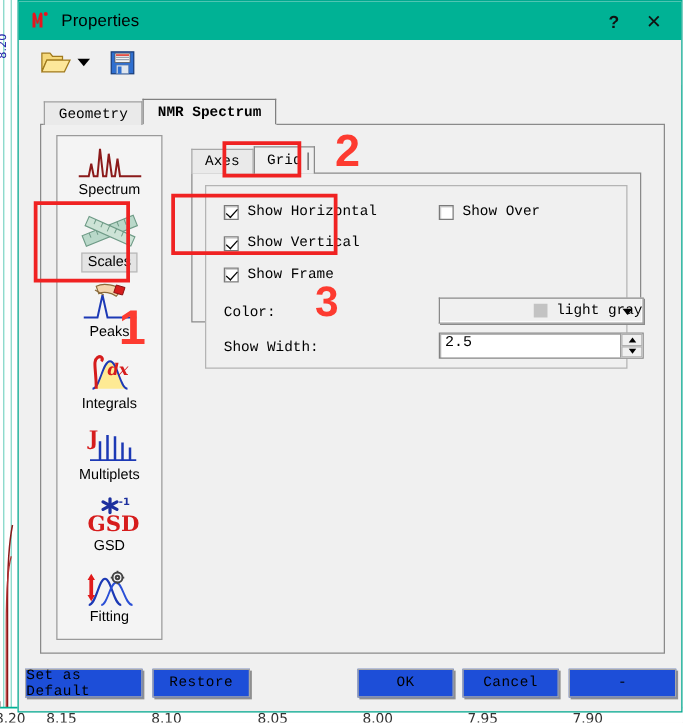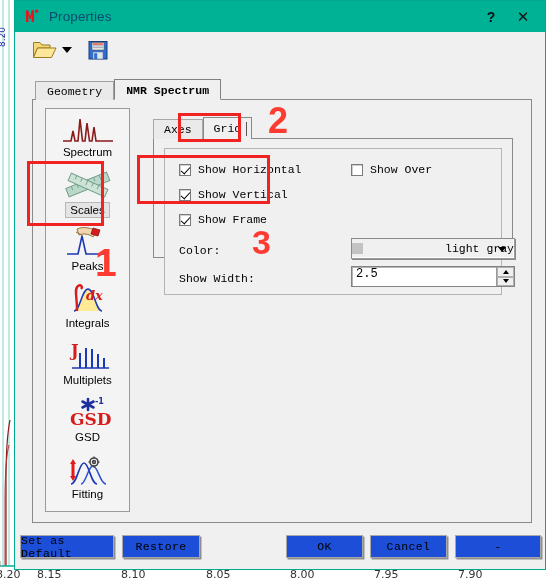--- a/index.html
+++ b/index.html
@@ -50,21 +50,21 @@
   }
   #app-icon {
     width: 17px; height: 17px;
     margin-right: 8px;
     flex: 0 0 auto;
     position: relative;
   }
   #title-text {
     font-family: "Liberation Sans", sans-serif;
     font-size: 13.5px;
-    color: #0c4a6e;
+    color: #000000;
     flex: 1 1 auto;
     letter-spacing: 0.1px;
   }
   .tb-btn {
     width: 32px; height: 31px;
     display: flex; align-items: center; justify-content: center;
     font-size: 15px;
     color: #111;
     font-family: "Liberation Sans", sans-serif;
     cursor: default;
@@ -267,21 +267,21 @@
     left: 185px; top: 120px;
     width: 164px; height: 21px;
     background: #f0f0f0;
     border: 1px solid #9a9a9a;
     border-top-color: #8a8a8a;
     border-left-color: #8a8a8a;
     box-shadow: inset -1px -1px 0 #ffffff, 1px 1px 0 #8a8a8a;
     box-sizing: border-box;
     display: flex;
     align-items: center;
-    justify-content: space-between;
+    justify-content: flex-end;
     position: absolute;
   }
   #color-swatch {
     width: 11px; height: 11px;
     background: #c3c3c3;
     margin-right: 7px;
   }
   #color-name {
     font-family: "Liberation Mono", monospace;
     font-size: 11.5px;

